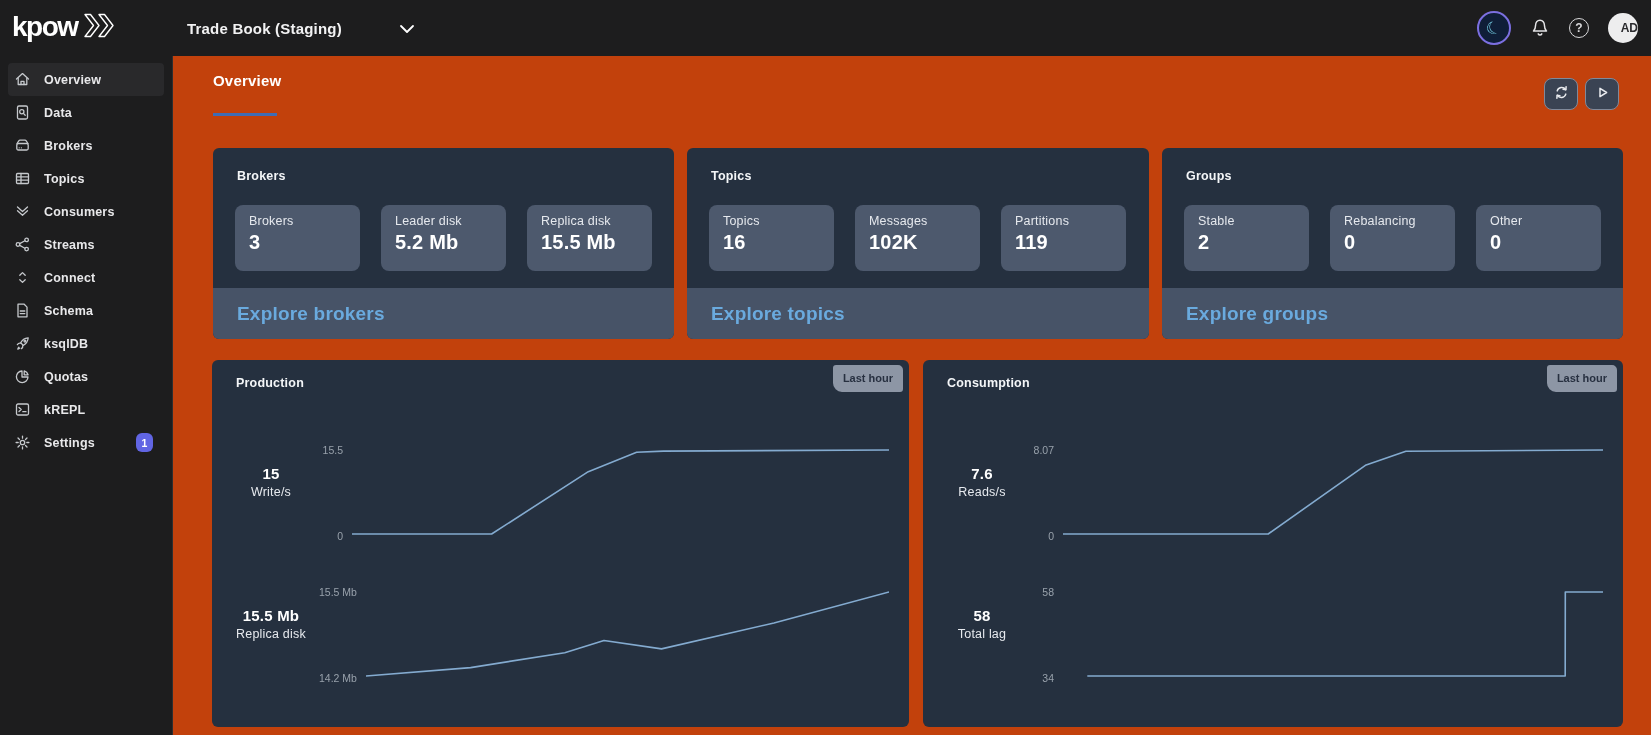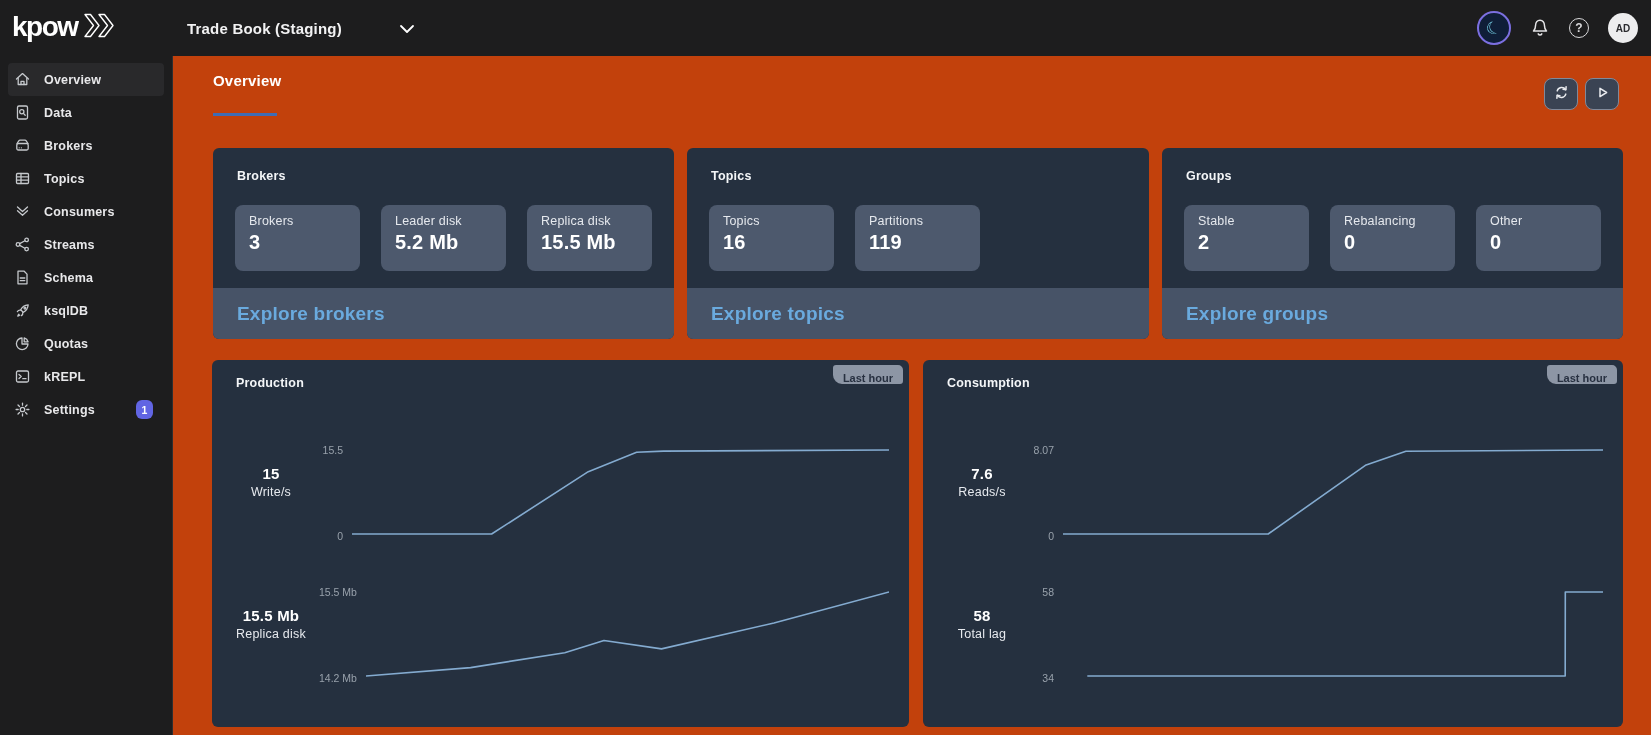--- a/index.html
+++ b/index.html
@@ -21,21 +21,21 @@
   .env-title{color:#f2f2f3;font-size:15px;font-weight:600;letter-spacing:.2px;}
   .env-chevron{position:absolute;left:211px;top:21px;}
   .topbar-right{position:absolute;right:13px;top:0;height:56px;display:flex;align-items:center;gap:19px;}
   .moon-btn{width:34px;height:34px;border-radius:50%;background:#0f1e38;border:2px solid var(--moon-ring);
     display:flex;align-items:center;justify-content:center;cursor:pointer;}
   .moon-glyph{color:var(--moon);font-size:17px;line-height:17px;transform:rotate(-18deg);}
   .icon-btn{background:none;border:none;cursor:pointer;display:flex;align-items:center;justify-content:center;}
   .help-btn{width:20px;height:20px;border-radius:50%;border:1.6px solid #d9d9db;color:#d9d9db;
     font-size:12px;font-weight:bold;display:flex;align-items:center;justify-content:center;cursor:pointer;background:none;}
   .avatar{width:30px;height:30px;border-radius:50%;background:#ededee;color:#2b2b2e;
-    font-size:10px;font-weight:bold;display:flex;align-items:center;justify-content:center;cursor:pointer;}
+    font-size:12px;font-weight:bold;display:flex;align-items:center;justify-content:flex-end;cursor:pointer;}
 
   
   .sidebar{position:absolute;left:0;top:56px;width:173px;height:679px;background:#1d1d1e;border-right:1px solid #2e2e30;}
   .nav-list{position:absolute;left:0;top:7px;width:100%;}
   .nav-item{position:relative;height:33px;margin:0 8px;display:flex;align-items:center;gap:13px;
     padding-left:6px;border-radius:4px;cursor:pointer;color:#e8e8ea;}
   .nav-item .nicon{width:17px;height:17px;flex:0 0 17px;display:flex;align-items:center;justify-content:center;}
   .nav-item svg{stroke:#c6c9cd;fill:none;stroke-width:1.3;stroke-linecap:round;stroke-linejoin:round;}
   .nav-label{font-size:12.5px;font-weight:600;letter-spacing:.2px;}
   .nav-item.active{background:#29292b;}
@@ -58,21 +58,21 @@
   .tile{width:125px;height:66px;border-radius:8px;background:var(--tile-bg);padding:9px 6px 0 14px;}
   .tile-label{color:#e6e9ee;font-size:12.5px;letter-spacing:.2px;}
   .tile-value{color:#fff;font-size:20px;font-weight:600;margin-top:3px;letter-spacing:.2px;}
   .scard-footer{position:absolute;left:0;bottom:0;width:100%;height:51px;background:var(--footer-bg);
     border-radius:0 0 6px 6px;display:flex;align-items:center;padding-left:24px;}
   .explore-link{color:var(--link-blue);font-size:19px;font-weight:700;letter-spacing:.2px;text-decoration:none;cursor:pointer;}
 
   
   .ccard{position:absolute;top:360px;height:367px;background:var(--card-bg);border-radius:6px;}
   .ccard-title{position:absolute;left:24px;top:16px;color:#f4f6f8;font-size:12.5px;font-weight:bold;letter-spacing:.2px;}
-  .range-badge{position:absolute;top:5px;right:6px;height:19px;line-height:27px;padding:0 10px;
+  .range-badge{position:absolute;top:5px;right:6px;height:27px;line-height:27px;padding:0 10px;
     background:var(--badge-bg);color:var(--badge-text);font-size:11px;font-weight:600;
     border-radius:3px 5px 3px 9px;}
   .chart-row{position:absolute;left:11px;right:20px;height:104px;display:flex;}
   .row-1{top:80px;} .row-2{top:222px;}
   .chart-stat{width:96px;flex:0 0 96px;display:flex;flex-direction:column;align-items:center;margin-top:24px;}
   .stat-value{color:#fff;font-size:15px;font-weight:bold;line-height:20px;letter-spacing:.2px;}
   .stat-label{color:#e6e9ee;font-size:12.5px;line-height:17px;letter-spacing:.2px;}
   .chart-ylabels{display:flex;flex-direction:column;justify-content:space-between;text-align:right;
     padding:3px 0 1px;min-width:24px;color:#98a1ab;font-size:10.5px;line-height:14px;white-space:nowrap;}
   .chart-plot{flex:1;margin-left:9px;}
@@ -186,20 +186,29 @@
           <svg width="17" height="17" viewBox="0 0 17 17">
               <circle cx="4" cy="8.5" r="1.8"></circle>
               <circle cx="12.6" cy="3.9" r="1.8"></circle>
               <circle cx="12.6" cy="13.1" r="1.8"></circle>
               <path d="M5.7 7.6l5.2-2.8 M5.7 9.4l5.2 2.8"></path>
             </svg>
         </span>
         <span class="nav-label">Streams</span>
       </div>
 
+      <div class="nav-item">
+        <span class="nicon">
+          <svg width="17" height="17" viewBox="0 0 17 17">
+              <path d="M5.8 6.3 L8.5 3.6 L11.2 6.3"></path>
+              <path d="M5.8 10.7 L8.5 13.4 L11.2 10.7"></path>
+            </svg>
+        </span>
+        <span class="nav-label">Connect</span>
+      </div>
 
       <div class="nav-item">
         <span class="nicon">
           <svg width="17" height="17" viewBox="0 0 17 17">
               <path d="M4 2.2h6.2l2.8 2.9v9.7H4z"></path>
               <path d="M6.2 9h4.6 M6.2 11.6h4.6"></path>
             </svg>
         </span>
         <span class="nav-label">Schema</span>
       </div>
@@ -292,20 +301,24 @@
   </section>
 
   <section class="scard" style="left:687px;width:462px;">
     <div class="scard-title">Topics</div>
     <div class="tiles">
       <div class="tile">
         <div class="tile-label">Topics</div>
         <div class="tile-value">16</div>
       </div>
       <div class="tile">
+        <div class="tile-label">Messages</div>
+        <div class="tile-value">102K</div>
+      </div>
+      <div class="tile">
         <div class="tile-label">Partitions</div>
         <div class="tile-value">119</div>
       </div>
     </div>
     <div class="scard-footer">
       <a class="explore-link">Explore topics</a>
     </div>
   </section>
 
   <section class="scard" style="left:1162px;width:461px;">

